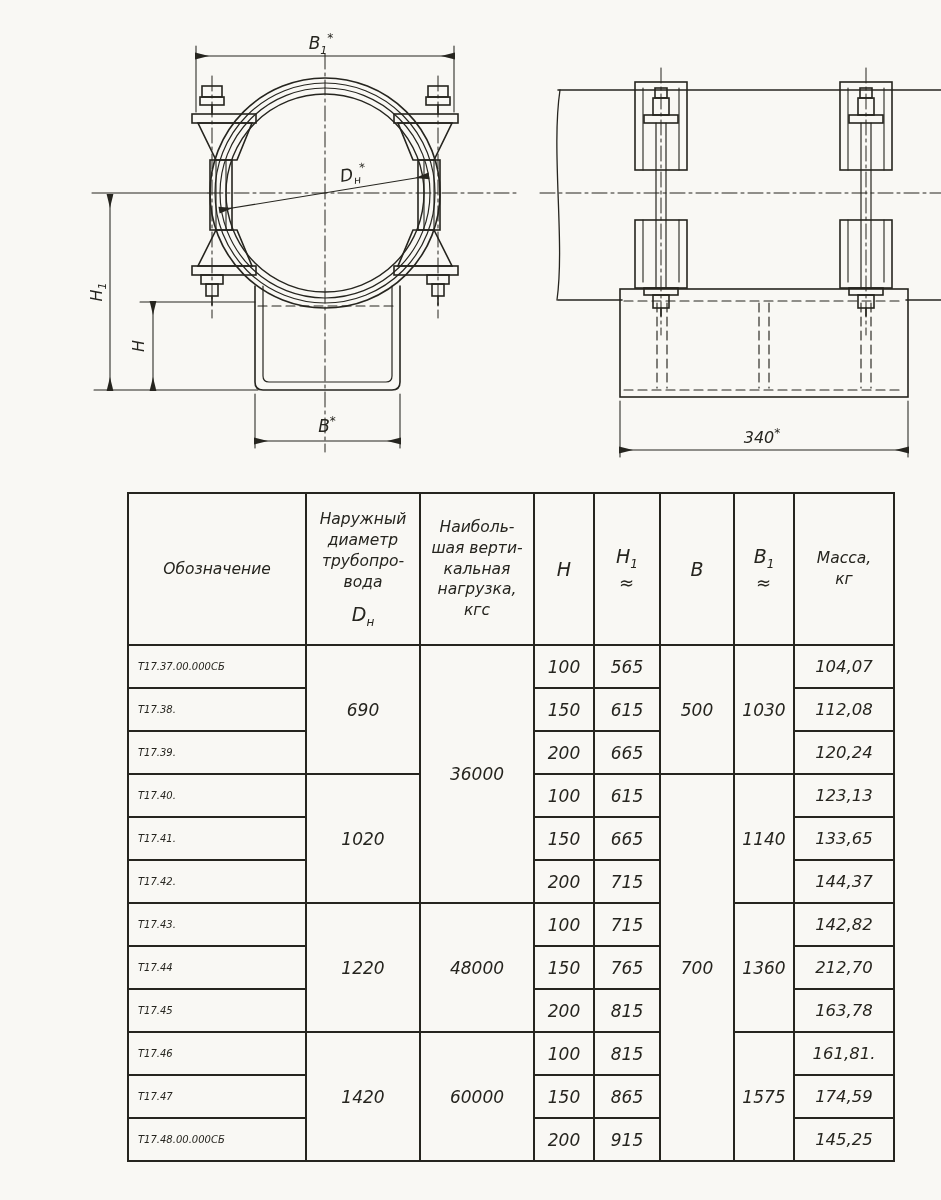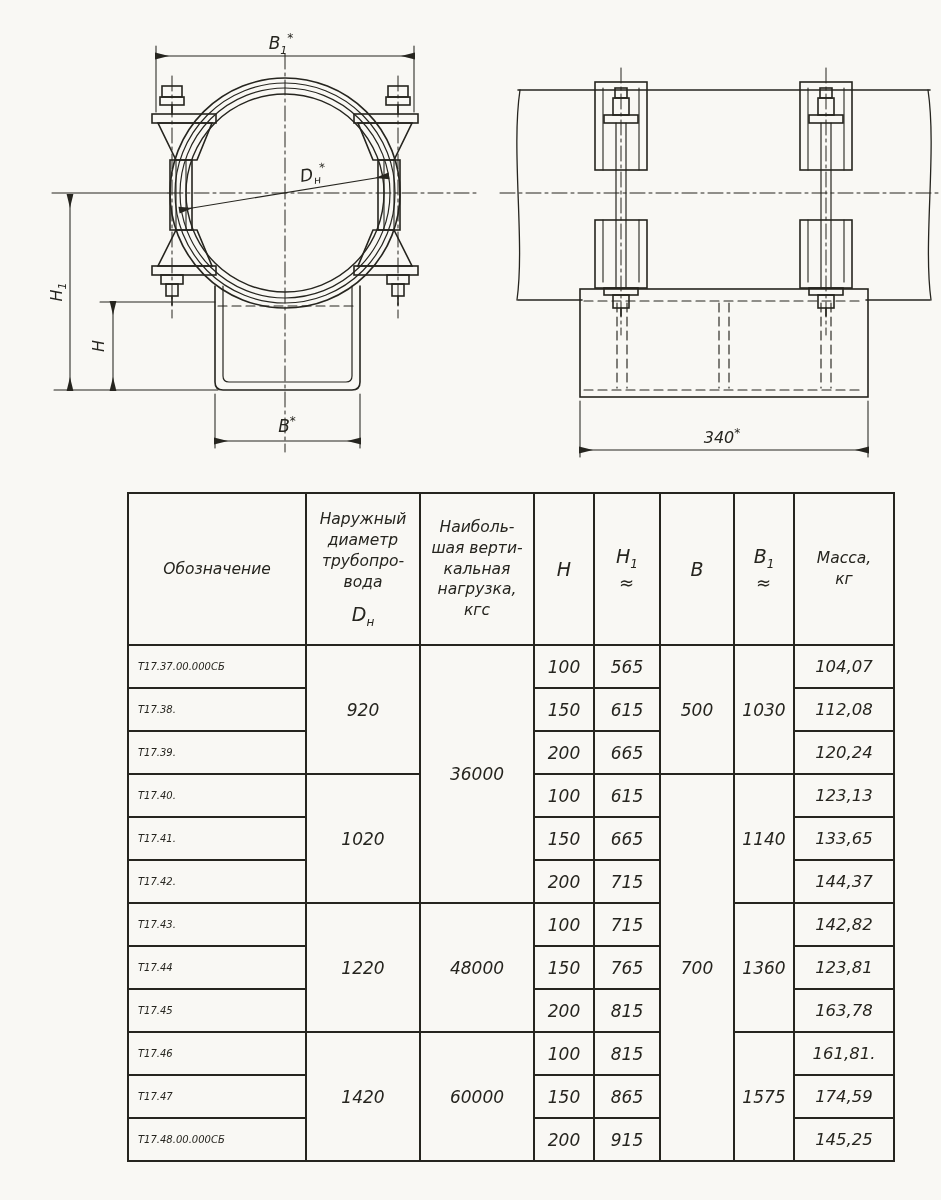--- a/index.html
+++ b/index.html
@@ -8,21 +8,21 @@
   }
   html,body{margin:0;padding:0;}
   body{
     width:941px;height:1200px;
     background:var(--paper);
     font-family:"DejaVu Sans",sans-serif;
     color:var(--ink);
     position:relative;
     overflow:hidden;
   }
-  .page{position:absolute;inset:0;}
+  .page{position:absolute;inset:0;padding-left:40px;}
   svg text{
     font-family:"DejaVu Sans",sans-serif;
     font-style:italic;
     fill:var(--ink);
   }
   
   .spec-table{
     position:absolute;
     left:127px;top:492px;
     border-collapse:collapse;
@@ -264,21 +264,21 @@
         </th>
         <th>
             <div class="hdr-text">Масса,
 кг</div>
           </th>
       </tr>
     </thead>
     <tbody>
       <tr>
         <td class="c-des">Т17.37.00.000СБ</td>
-        <td class="c-num" rowspan="3">920</td>
+        <td class="c-num" rowspan="3">690</td>
         <td class="c-num" rowspan="6">36000</td>
         <td class="c-num">100</td>
         <td class="c-num">565</td>
         <td class="c-num" rowspan="3">500</td>
         <td class="c-num" rowspan="3">1030</td>
         <td class="c-mass">104,07</td>
       </tr>
       <tr>
         <td class="c-des">Т17.38.</td>
         <td class="c-num">150</td>
@@ -318,21 +318,21 @@
         <td class="c-num" rowspan="3">48000</td>
         <td class="c-num">100</td>
         <td class="c-num">715</td>
         <td class="c-num" rowspan="3">1360</td>
         <td class="c-mass">142,82</td>
       </tr>
       <tr>
         <td class="c-des">Т17.44</td>
         <td class="c-num">150</td>
         <td class="c-num">765</td>
-        <td class="c-mass">123,81</td>
+        <td class="c-mass">212,70</td>
       </tr>
       <tr>
         <td class="c-des">Т17.45</td>
         <td class="c-num">200</td>
         <td class="c-num">815</td>
         <td class="c-mass">163,78</td>
       </tr>
       <tr>
         <td class="c-des">Т17.46</td>
         <td class="c-num" rowspan="3">1420</td>

